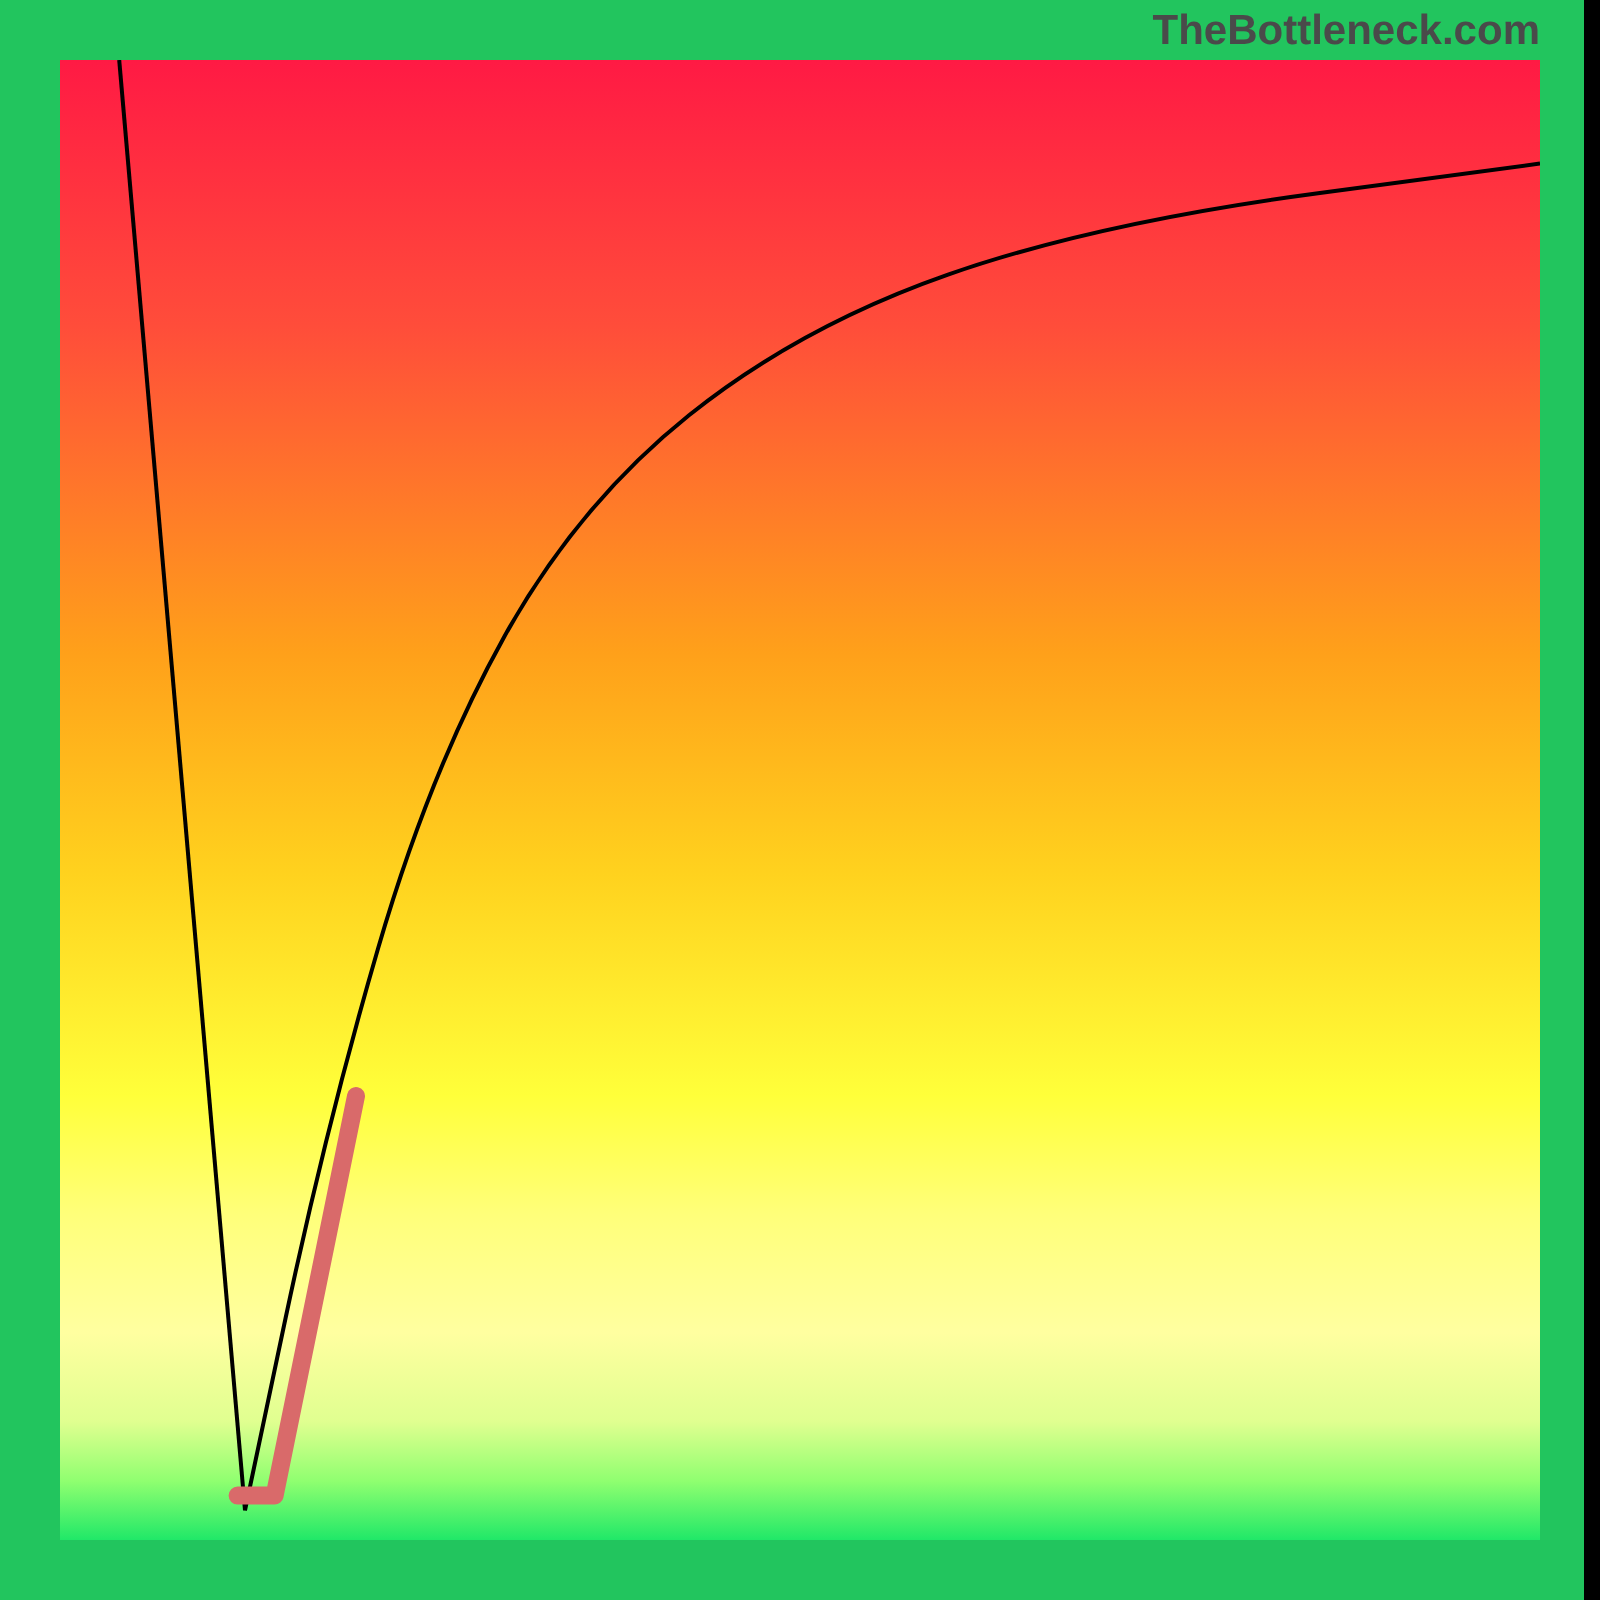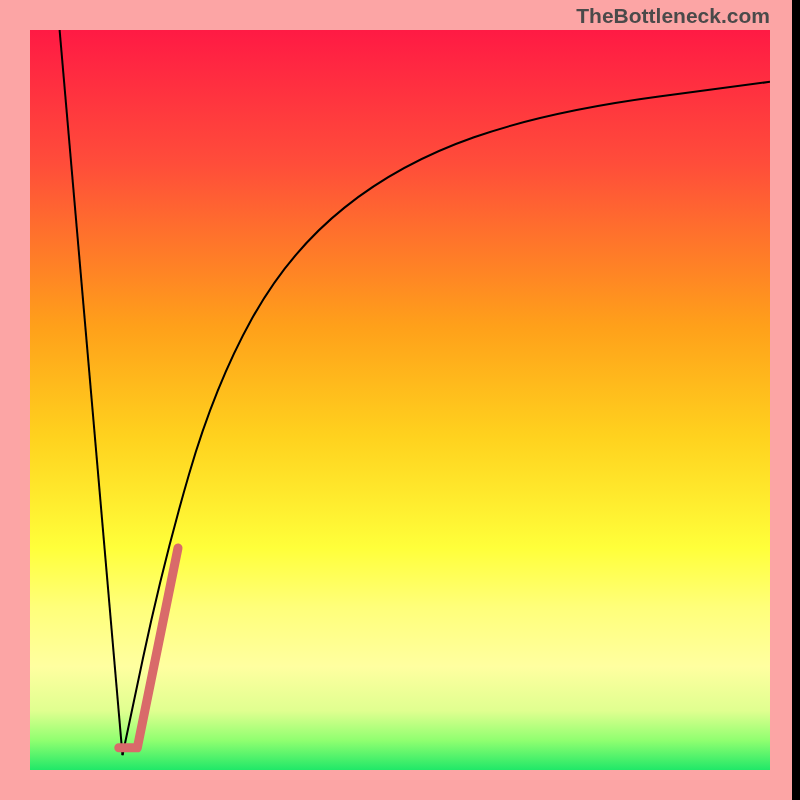--- a/index.html
+++ b/index.html
@@ -8,21 +8,21 @@
     background: #000;
     width: 800px;
     height: 800px;
     overflow: hidden;
     font-family: Arial, sans-serif;
   }
   .container {
     position: relative;
     width: 792px;
     height: 800px;
-    background: #fca5a5;
+    background: #22c55e;
   }
   .watermark {
     position: absolute;
     top: 4px;
     right: 22px;
     color: #4a4a4a;
     font-size: 21px;
     font-weight: bold;
     z-index: 10;
   }

